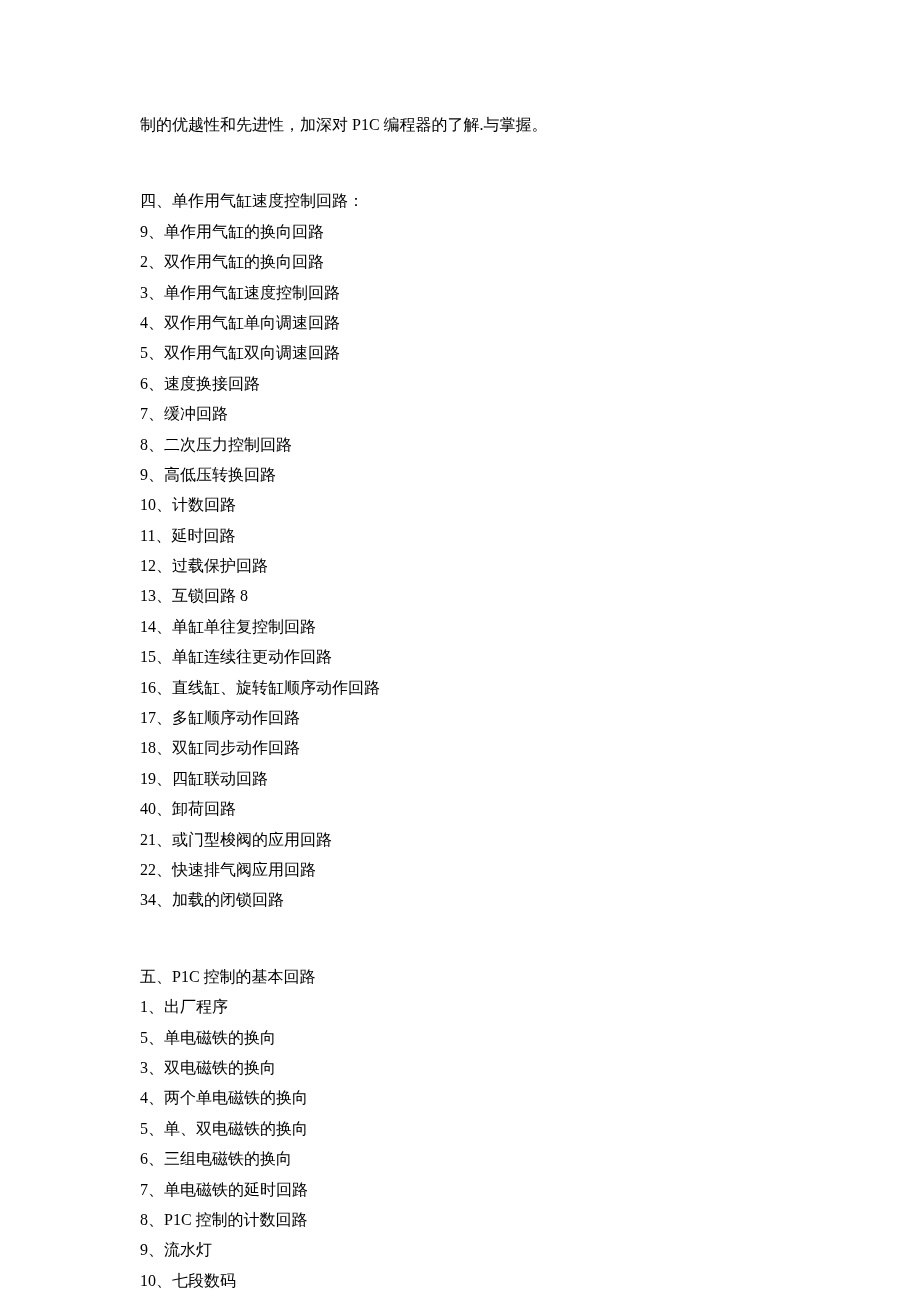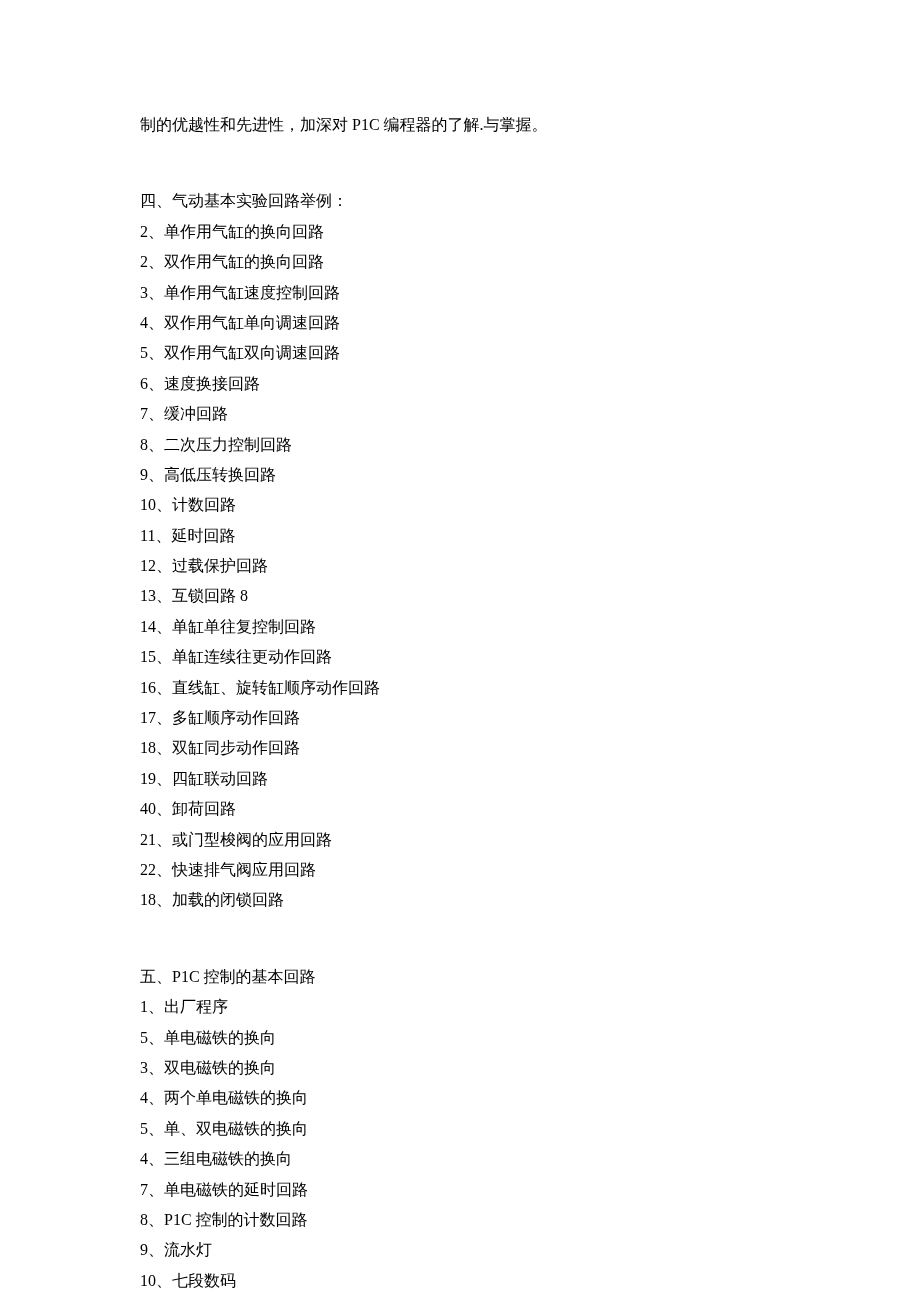--- a/index.html
+++ b/index.html
@@ -24,22 +24,22 @@
       height: 46px;
     }
   </style>
 </head>
 <body>
 
 <p class="para">制的优越性和先进性，加深对 P1C 编程器的了解.与掌握。</p>
 
 <div class="section-gap"></div>
 
-<p class="para">四、气动基本实验回路举例：</p>
-<p class="para">2、单作用气缸的换向回路</p>
+<p class="para">四、单作用气缸速度控制回路：</p>
+<p class="para">9、单作用气缸的换向回路</p>
 <p class="para">2、双作用气缸的换向回路</p>
 <p class="para">3、单作用气缸速度控制回路</p>
 <p class="para">4、双作用气缸单向调速回路</p>
 <p class="para">5、双作用气缸双向调速回路</p>
 <p class="para">6、速度换接回路</p>
 <p class="para">7、缓冲回路</p>
 <p class="para">8、二次压力控制回路</p>
 <p class="para">9、高低压转换回路</p>
 <p class="para">10、计数回路</p>
 <p class="para">11、延时回路</p>
@@ -47,28 +47,28 @@
 <p class="para">13、互锁回路 8</p>
 <p class="para">14、单缸单往复控制回路</p>
 <p class="para">15、单缸连续往更动作回路</p>
 <p class="para">16、直线缸、旋转缸顺序动作回路</p>
 <p class="para">17、多缸顺序动作回路</p>
 <p class="para">18、双缸同步动作回路</p>
 <p class="para">19、四缸联动回路</p>
 <p class="para">40、卸荷回路</p>
 <p class="para">21、或门型梭阀的应用回路</p>
 <p class="para">22、快速排气阀应用回路</p>
-<p class="para">18、加载的闭锁回路</p>
+<p class="para">34、加载的闭锁回路</p>
 
 <div class="section-gap"></div>
 
 <p class="para">五、P1C 控制的基本回路</p>
 <p class="para">1、出厂程序</p>
 <p class="para">5、单电磁铁的换向</p>
 <p class="para">3、双电磁铁的换向</p>
 <p class="para">4、两个单电磁铁的换向</p>
 <p class="para">5、单、双电磁铁的换向</p>
-<p class="para">4、三组电磁铁的换向</p>
+<p class="para">6、三组电磁铁的换向</p>
 <p class="para">7、单电磁铁的延时回路</p>
 <p class="para">8、P1C 控制的计数回路</p>
 <p class="para">9、流水灯</p>
 <p class="para">10、七段数码</p>
 <p class="para">11、P1C 基本编程练习</p>
 
 </body></html>

